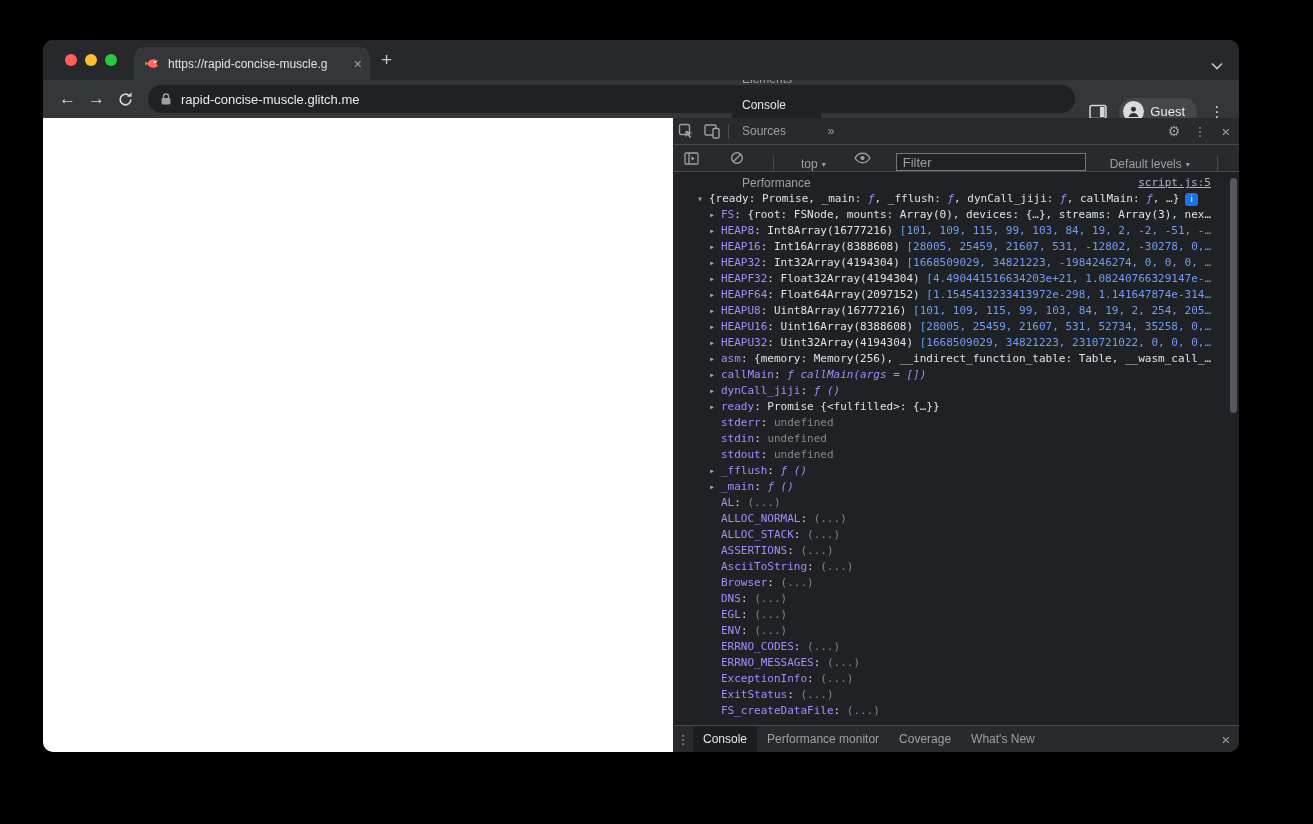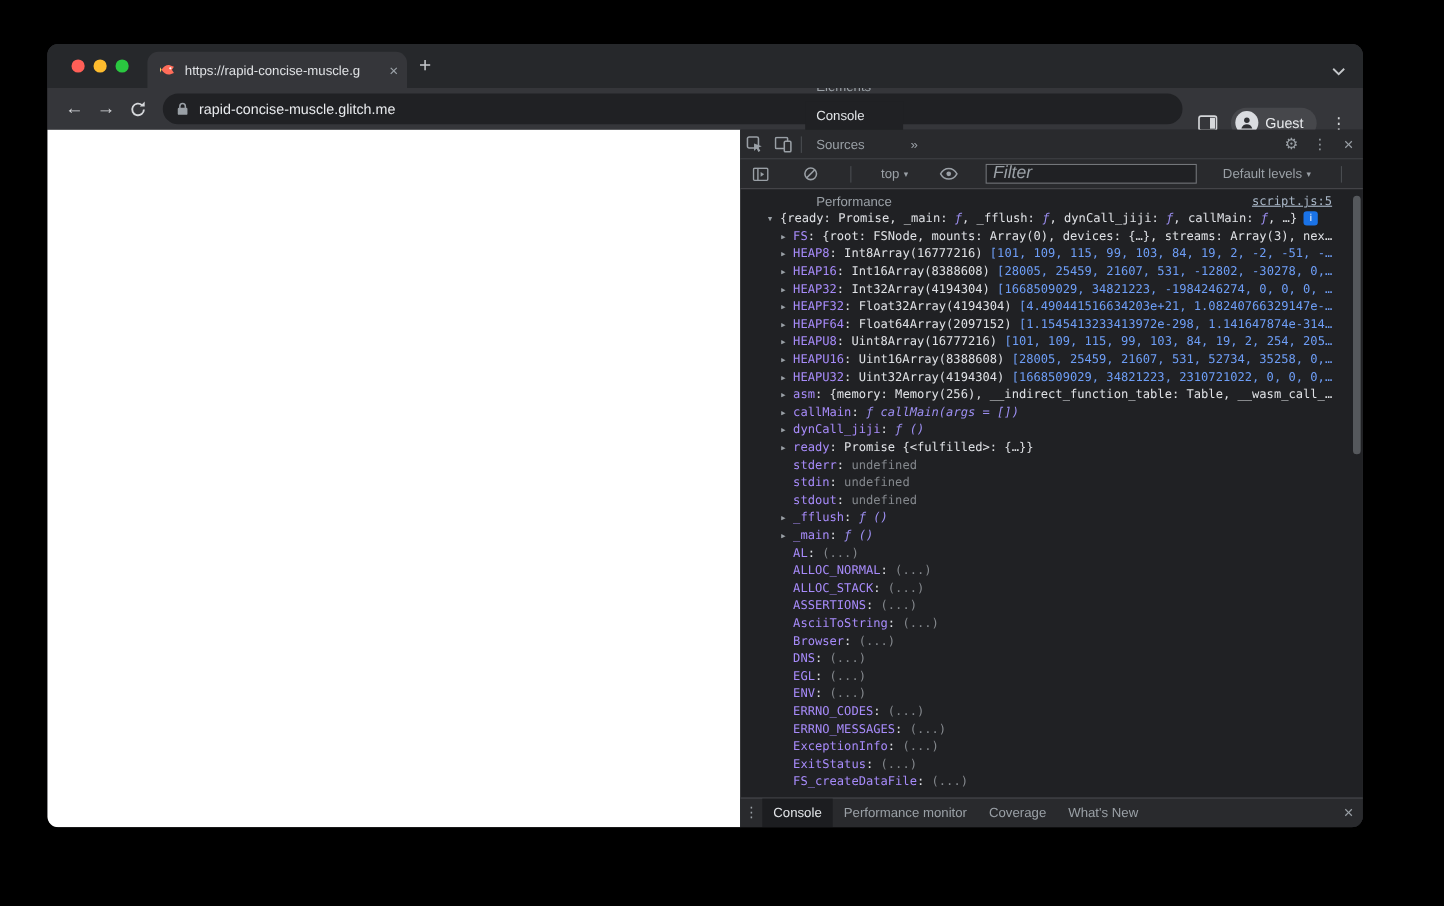--- a/index.html
+++ b/index.html
@@ -55,26 +55,26 @@
   .icon-btn { width:26px; height:26px; display:flex; align-items:center; justify-content:center; flex:0 0 auto; }
   .sep { width:1px; height:15px; background:#494c50; margin:0 3px; flex:0 0 auto; }
   .dt-tab { padding:0 10px; height:26px; line-height:26px; white-space:nowrap; }
   .dt-tab.active { background:#202124; color:#e3e6e9; }
   .dt-more { padding:0 7px; color:#9aa0a6; font-size:12px; }
   .flex-spacer { flex:1; }
   .x-btn { color:#9aa0a6; font-size:15px; width:26px; text-align:center; }
   .gear-glyph { color:#9aa0a6; font-size:14px; }
   
   .console-toolbar { height:27px; flex:0 0 27px; background:#292a2d; border-bottom:1px solid #47484c;
-                     display:flex; align-items:center; gap:20px; padding:0 5px; font-size:12px; color:#9aa0a6; }
+                     display:flex; align-items:flex-end; gap:20px; padding:0 5px; font-size:12px; color:#9aa0a6; }
   .dd { display:flex; align-items:center; gap:4px; padding:0 4px; white-space:nowrap; }
   .caret { font-size:8px; color:#9aa0a6; }
   .filter-input { width:192px; height:18px; background:#202124; border:1px solid #73767a;
-                  color:#e8eaed; font-size:16px; padding:0 6px; outline:none;
-                  font-family:"Liberation Sans", sans-serif;font-style:italic; }
+                  color:#e8eaed; font-size:13px; padding:0 6px; outline:none;
+                  font-family:"Liberation Sans", sans-serif; }
   .filter-input::placeholder { color:#9aa0a6; }
   .issues-chip { border:6px solid #8b5cf6; border-radius:3px; padding:7px 7px; color:#ec4899; white-space:nowrap; }
   
   .console-area { flex:1; overflow:hidden; position:relative; padding-top:3px;
                   font-family:"DejaVu Sans Mono", monospace; font-size:11px; line-height:16px; color:#dfe1e5; }
   .link-row { text-align:right; padding-right:28px; height:16px; }
   .src-link { color:#a8b6c6; text-decoration:underline; }
   .cline { white-space:pre; overflow:hidden; height:16px; }
   .lvl0 { padding-left:24px; }
   .lvl1 { padding-left:36px; }

